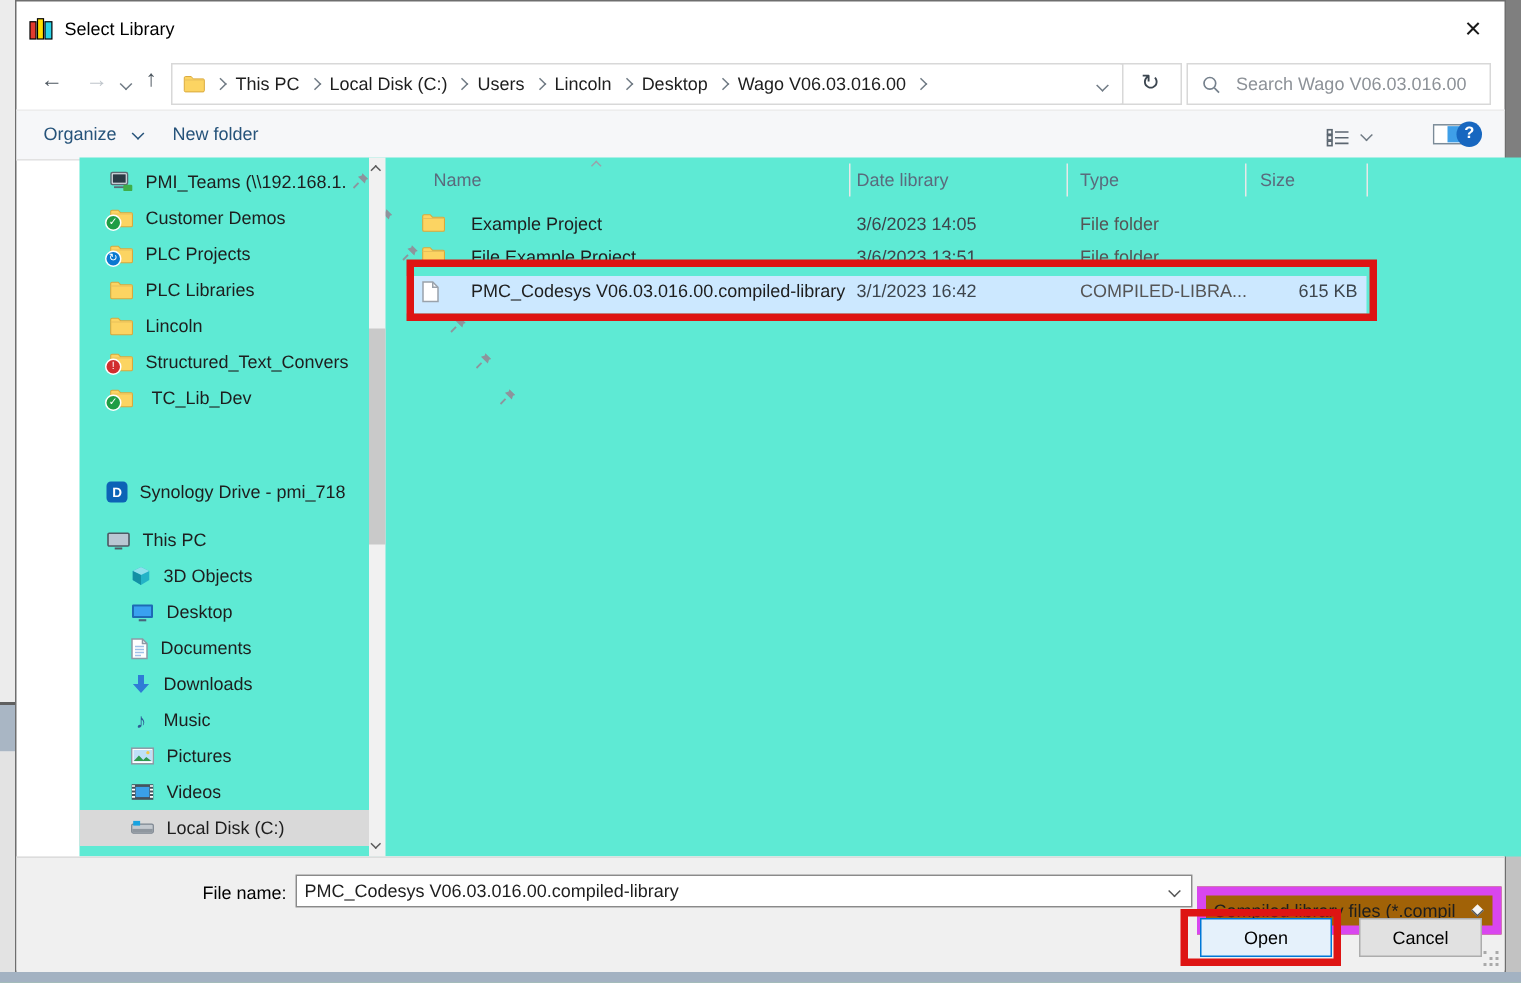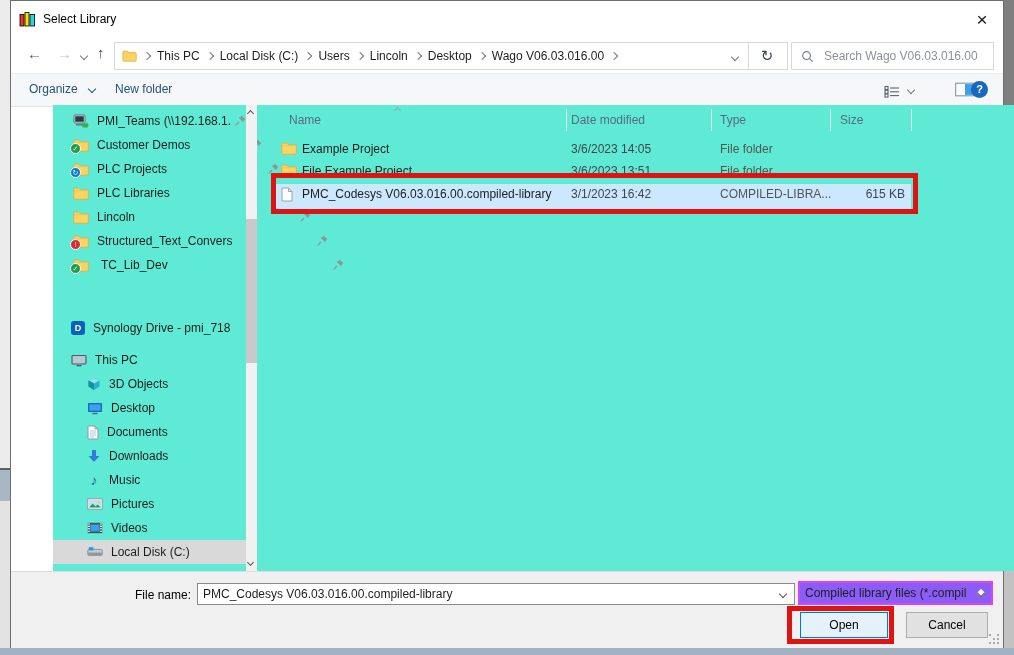--- a/index.html
+++ b/index.html
@@ -65,35 +65,35 @@
   #side-sb{left:193px;top:0;width:11px;height:466px;background:#f1f1f1;}
   #side-sb .cv{border-color:#5a5a5a;width:4px;height:4px;}
   #sb-up{position:absolute;left:2px;top:6px;}
   #sb-down{position:absolute;left:2px;bottom:6px;}
   #sb-thumb{position:absolute;left:0;top:114px;width:11px;height:144px;background:#c9c9c9;}
   
   #list{left:218px;top:0;width:774px;height:466px;}
   .hdr{color:#5a6b7d;}
   .hsep{position:absolute;top:4px;width:1px;height:22px;background:#e8e8e8;}
   .row{position:absolute;left:0;height:22px;width:660px;}
-  .row .nm{position:absolute;left:31px;top:3px;white-space:nowrap;}
+  .row .nm{position:absolute;left:43px;top:3px;white-space:nowrap;}
   .row .dt{position:absolute;left:300px;top:3px;color:#3d454d;white-space:nowrap;}
   .row .tp{position:absolute;left:449px;top:3px;color:#555;white-space:nowrap;}
   .row .sz{position:absolute;left:556px;top:3px;width:78px;text-align:right;color:#3d454d;}
   .row .fic{position:absolute;left:10px;top:3px;}
   #row-sel-bg{position:absolute;left:0;top:0;width:640px;height:25px;background:#cce8ff;}
   .redbox{border:5px solid #de1413;pointer-events:none;z-index:5;}
   #red-row{left:0;top:68px;width:637px;height:31px;}
   
   #footer{left:0;top:570px;width:992px;height:76px;background:#f0f0f0;border-top:1px solid #dcdcdc;}
   #fn-label{left:0;top:16px;width:180px;text-align:right;color:#000;}
   #fn-input{left:186px;top:11px;width:591px;height:20px;background:#fff;border:1px solid #8a8a8a;
             line-height:20px;padding-left:5px;white-space:nowrap;overflow:hidden;}
   #fn-input .cv{position:absolute;right:8px;top:7px;border-color:#555;}
-  #ft-combo{left:787px;top:9px;width:186px;height:20px;background:#8b5cf6;border:2px solid #d946ef;
+  #ft-combo{left:787px;top:19px;width:186px;height:20px;background:#a16207;border:6px solid #d946ef;
             line-height:20px;padding-left:5px;white-space:nowrap;overflow:hidden;}
   #ft-combo .cv{position:absolute;right:7px;top:7px;border-color:#555;background:#f5f5f5;}
   #red-open{left:776px;top:34px;width:97px;height:28px;}
   .btn{text-align:center;line-height:24px;color:#000;}
   #btn-open{left:789px;top:40px;width:86px;height:24px;background:#e5f1fb;border:1px solid #0078d7;}
   #btn-cancel{left:895px;top:40px;width:80px;height:24px;background:#e1e1e1;border:1px solid #adadad;}
   #grip{left:978px;top:62px;width:2px;height:2px;background:#a9a9a9;
         box-shadow:8px 0 #a9a9a9, 4px 4px #a9a9a9, 8px 4px #a9a9a9, 0 8px #a9a9a9, 4px 8px #a9a9a9, 8px 8px #a9a9a9;}
   .badge{position:absolute;left:-3px;bottom:-2px;width:9px;height:9px;border-radius:50%;
          color:#fff;font-size:7px;line-height:9px;text-align:center;border:1px solid #fff;}
@@ -433,21 +433,21 @@
       <div class="abs" id="side-sb">
         <span class="cv cv-u" id="sb-up"></span>
         <div id="sb-thumb"></div>
         <span class="cv cv-d" id="sb-down"></span>
       </div>
 
       
       <div class="abs" id="list">
         <span class="abs cv cv-u" style="left:124px;top:3px;width:4px;height:4px;border-color:#9aa2aa;"></span>
         <span class="abs hdr" style="left:18px;top:8px;">Name</span>
-        <span class="abs hdr" style="left:300px;top:8px;">Date modified</span>
+        <span class="abs hdr" style="left:300px;top:8px;">Date library</span>
         <span class="abs hdr" style="left:449px;top:8px;">Type</span>
         <span class="abs hdr" style="left:569px;top:8px;">Size</span>
         <span class="hsep" style="left:295px;"></span>
         <span class="hsep" style="left:440px;"></span>
         <span class="hsep" style="left:559px;"></span>
         <span class="hsep" style="left:640px;"></span>
 
         <div class="row" style="top:34px;">
           <span class="fic icw">
               <svg class="ic" width="16" height="13">

